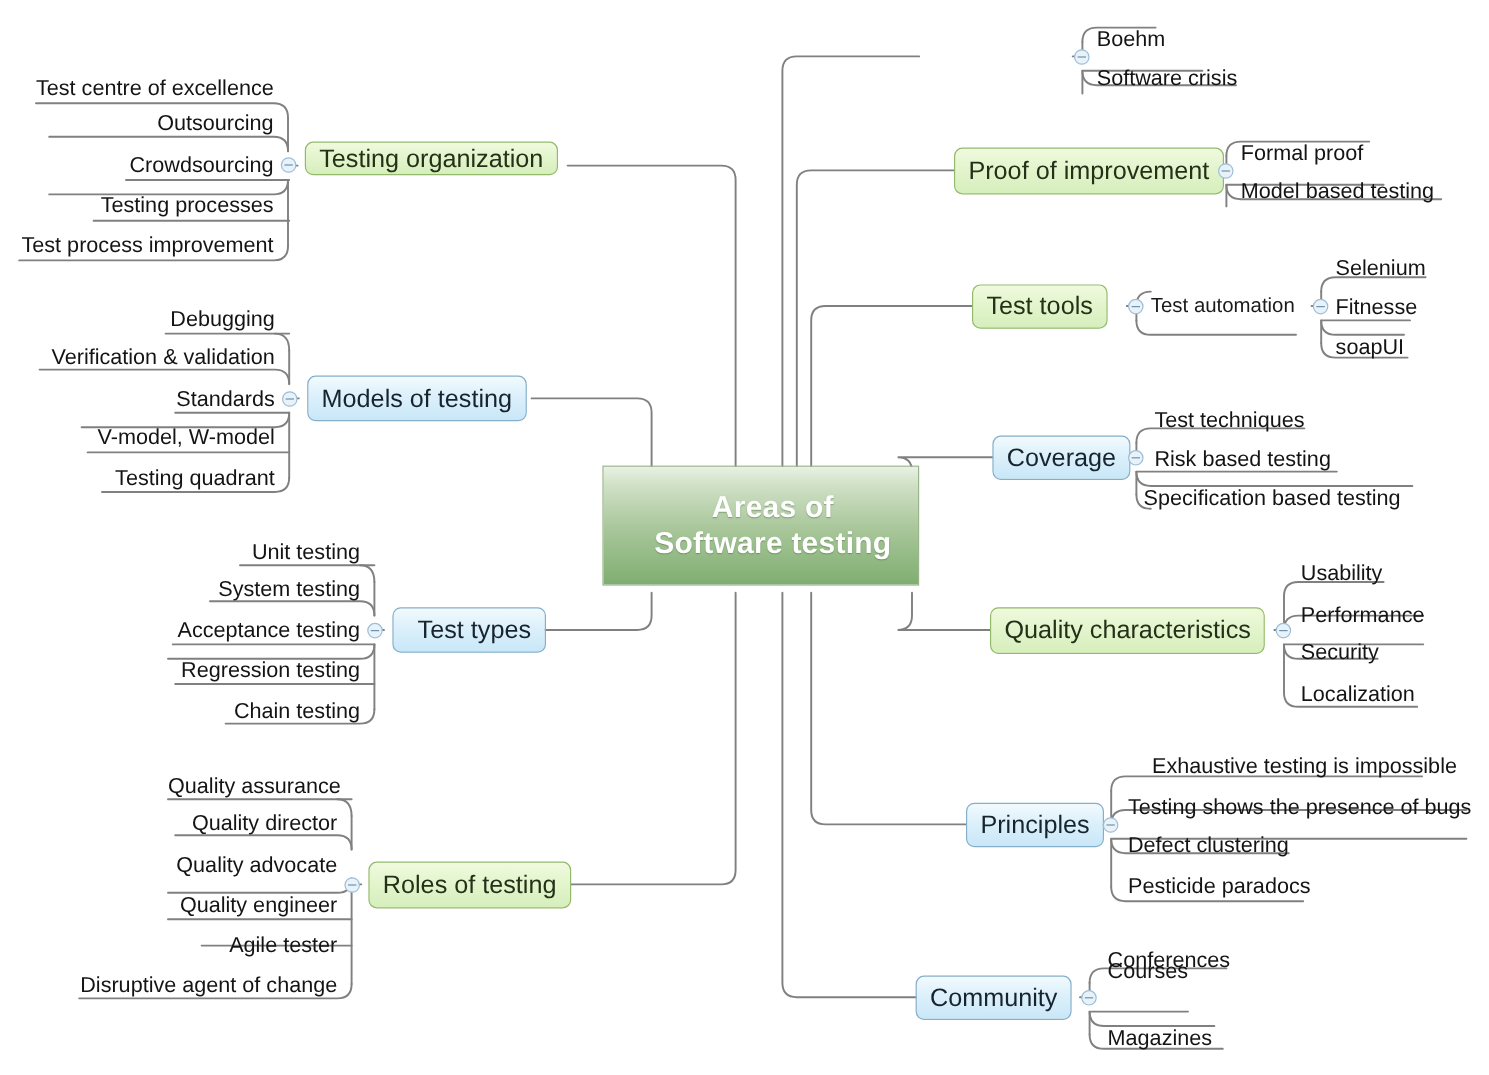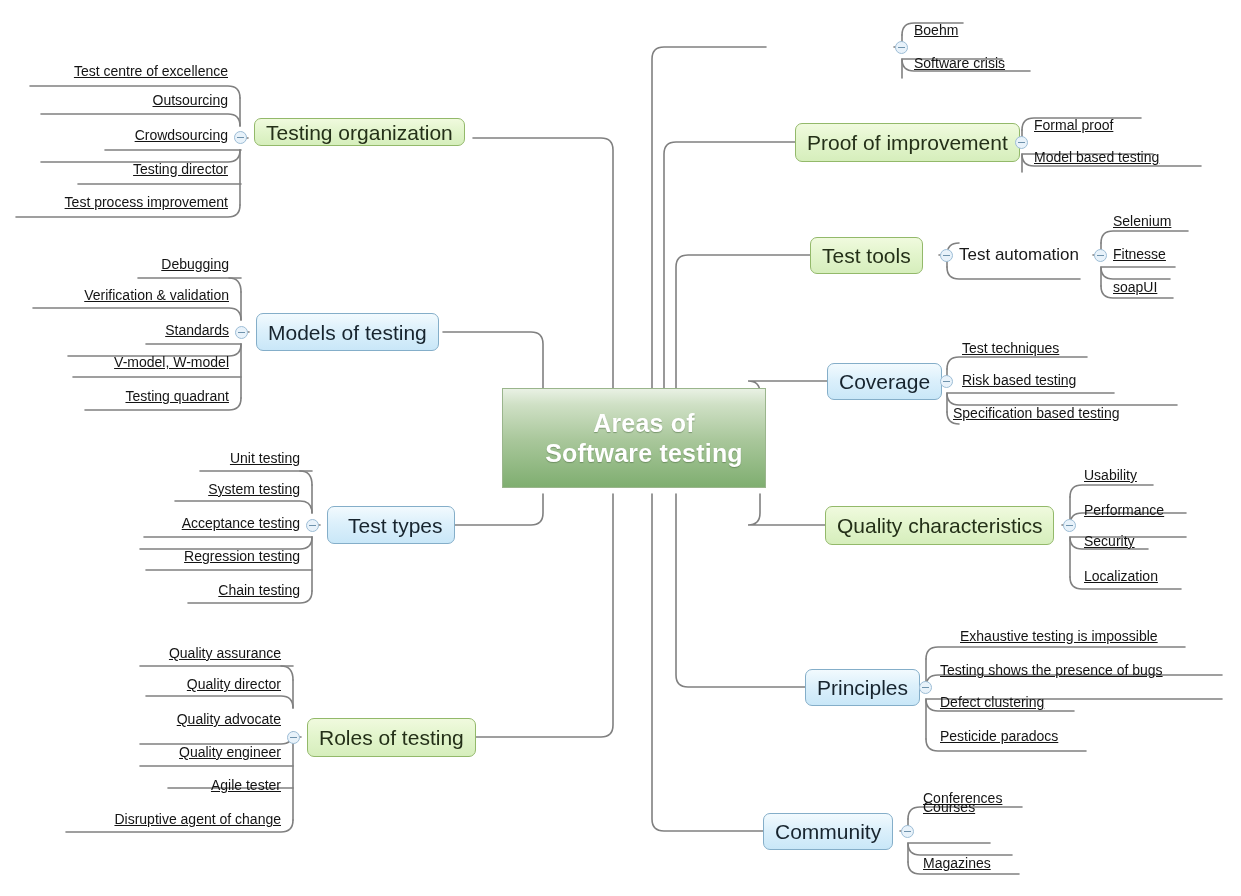--- a/index.html
+++ b/index.html
@@ -81,25 +81,24 @@
     font-size: 17px;
     line-height: 1;
     color: #1a1a1a;
     z-index: 5;
   }
 
   
   .leaf {
     position: absolute;
     white-space: nowrap;
-    font-size: 14px;
+    font-size: 18px;
     line-height: 1;
     color: #141414;
     z-index: 4;
-    text-decoration: underline;
   }
   .leaf.r { text-align: right; }
   .leaf.l { text-align: left; }
 
   
   .toggle {
     position: absolute;
     width: 13px;
     height: 13px;
     border-radius: 50%;
@@ -320,21 +319,21 @@
   <div class="leaf r" style="left:30px; top:64px; width:198px;">
     <span>Test centre of excellence</span>
   </div>
   <div class="leaf r" style="left:41px; top:93px; width:187px;">
     <span>Outsourcing</span>
   </div>
   <div class="leaf r" style="left:41px; top:128px; width:187px;">
     <span>Crowdsourcing</span>
   </div>
   <div class="leaf r" style="left:41px; top:162px; width:187px;">
-    <span>Testing director</span>
+    <span>Testing processes</span>
   </div>
   <div class="leaf r" style="left:16px; top:195px; width:212px;">
     <span>Test process improvement</span>
   </div>
 
   <div class="leaf r" style="left:110px; top:257px; width:119px;">
     <span>Debugging</span>
   </div>
   <div class="leaf r" style="left:33px; top:288px; width:196px;">
     <span>Verification &amp; validation</span>

